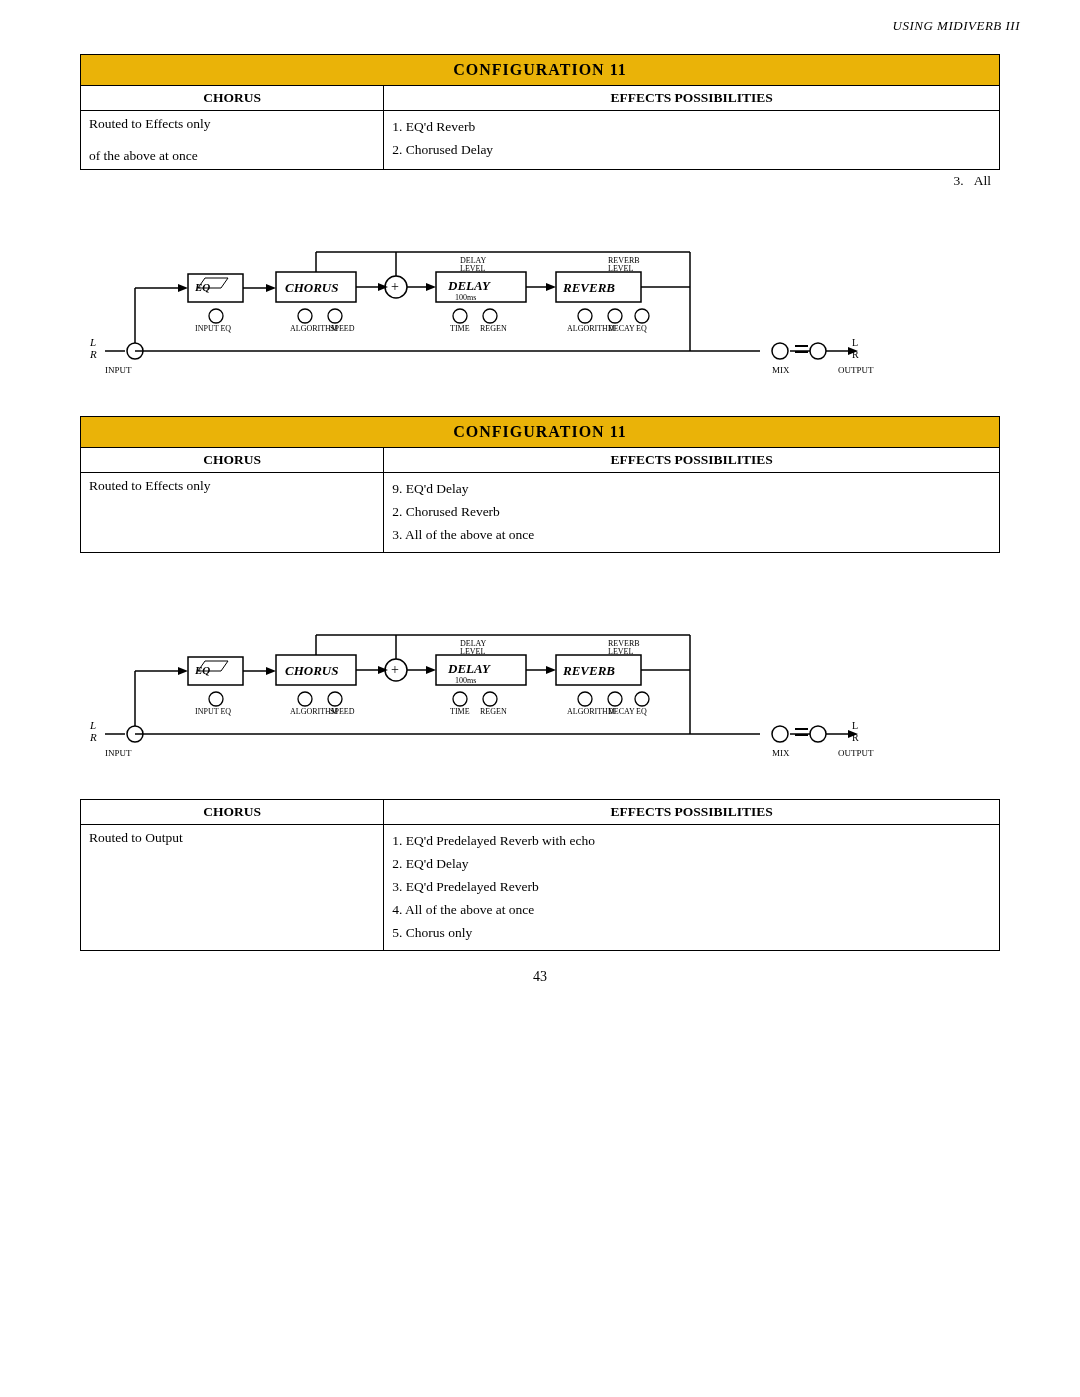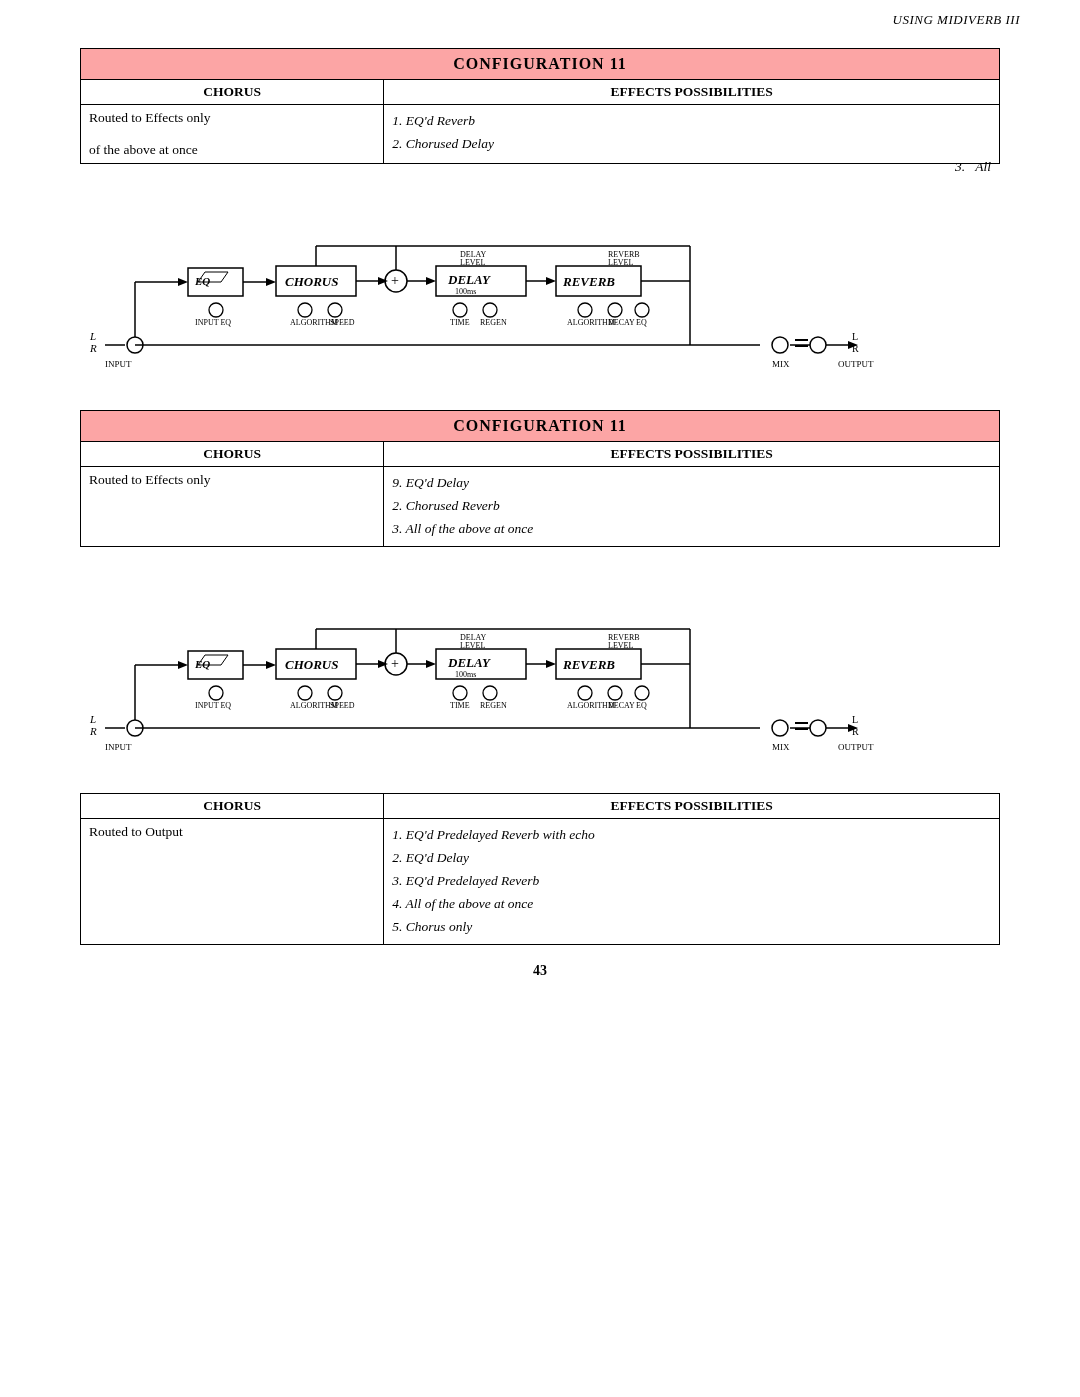--- a/index.html
+++ b/index.html
@@ -7,21 +7,21 @@
       background: #fff;
       font-family: 'Times New Roman', Times, serif;
       width: 1080px;
       min-height: 1397px;
       position: relative;
       color: #000;
     }
 
     .page-header {
       text-align: right;
-      padding: 12px 60px 0 0;
+      padding: 18px 60px 0 0;
       font-style: italic;
       font-size: 13px;
       letter-spacing: 0.5px;
     }
 
     .page-content {
       padding: 20px 80px 40px 80px;
     }
 
     
@@ -31,21 +31,21 @@
       border: 1.5px solid #000;
       margin-bottom: 18px;
     }
     .config-table th.config-title {
       text-align: center;
       font-size: 16px;
       font-weight: bold;
       letter-spacing: 1px;
       padding: 6px 16px;
       border-bottom: 1.5px solid #000;
-      background: #fca5a5;
+      background: #eab308;
     }
     .config-table .col-header {
       font-weight: bold;
       font-size: 13.5px;
       padding: 4px 8px;
       border-bottom: 1.5px solid #000;
       background: #fff;
     }
     .config-table .col-header-left {
       border-right: 1.5px solid #000;
@@ -75,27 +75,26 @@
 
     .diagram-svg {
       width: 100%;
       height: 200px;
     }
 
     
     .page-number {
       text-align: center;
       font-size: 14px;
-      font-weight: bold;
+      font-weight: normal;
       margin-top: 10px;
     }
 
     .effects-list {
       line-height: 1.7;
-      font-style: italic;
     }
   </style>
 </head>
 <body>
 
 <div class="page-header">
   <span>USING MIDIVERB III</span>
 </div>
 
 <div class="page-content">
@@ -114,21 +113,21 @@
       <tr>
         <td class="left-col">
           <span>Routed to Effects only</span><br><br>
           <span>of the above at once</span>
         </td>
         <td>
           <div class="effects-list">
             <div>1. EQ'd Reverb</div>
             <div>2. Chorused Delay</div>
             <div style="position:relative;">
-              <span style="position:absolute; right:0; top:0;">3.&nbsp;&nbsp;&nbsp;All</span>
+              <span style="position:absolute; right:0; top:8px;">3.&nbsp;&nbsp;&nbsp;All</span>
             </div>
           </div>
         </td>
       </tr>
     </tbody>
   </table>
 
   <div class="diagram-container">
     <svg class="diagram-svg" viewBox="0 0 920 200">
 

